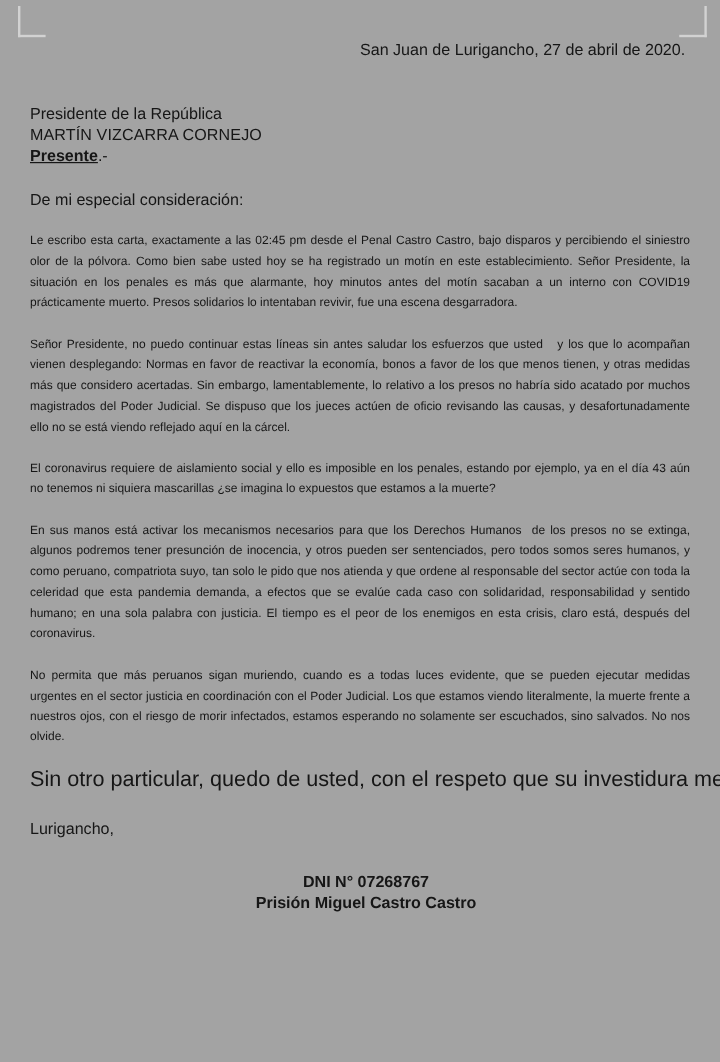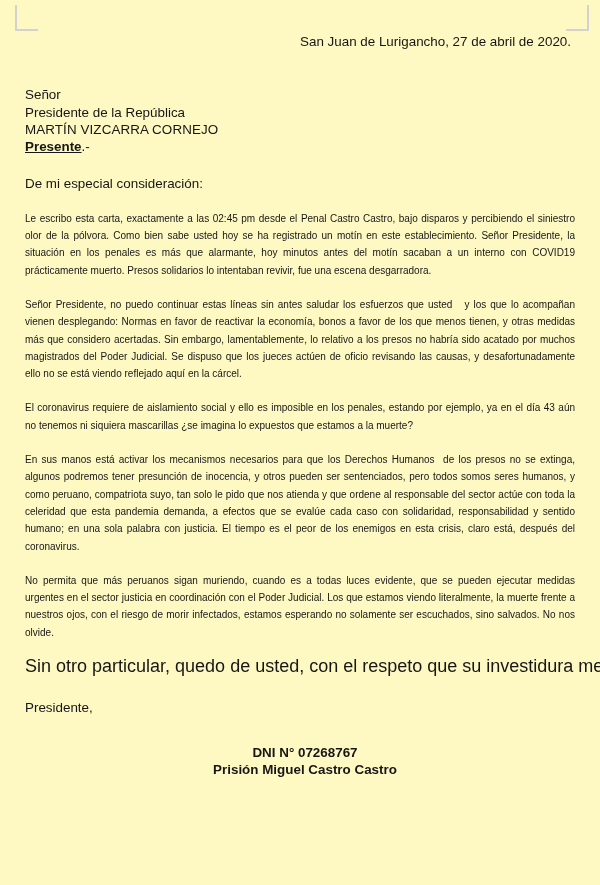--- a/index.html
+++ b/index.html
@@ -5,21 +5,21 @@
 <style>
   html, body {
     margin: 0;
     padding: 0;
     background: #ffffff;
   }
   .page {
     position: relative;
     width: 600px;
     height: 885px;
-    background: #fef9c3;
+    background: #a3a3a3;
     overflow: hidden;
     font-family: "Liberation Sans", sans-serif;
     color: #161616;
     box-sizing: border-box;
   }
 
   
   .corner-mark {
     position: absolute;
     width: 21px;
@@ -121,41 +121,40 @@
 <div class="page">
 
   <div class="corner-mark top-left"></div>
   <div class="corner-mark top-right"></div>
 
   <div class="letter">
 
     <div class="date-line">San Juan de Lurigancho, 27 de abril de 2020.</div>
 
     <div class="addressee">
-      <div class="line">Señor</div>
       <div class="line">Presidente de la República</div>
       <div class="line bold">MARTÍN VIZCARRA CORNEJO</div>
       <div class="line"><span class="underline">Presente</span><span>.-</span></div>
     </div>
 
     <div class="salutation">De mi especial consideración:</div>
 
     <div class="para">Le escribo esta carta, exactamente a las 02:45 pm desde el Penal Castro Castro, bajo disparos y percibiendo el siniestro olor de la pólvora. Como bien sabe usted hoy se ha registrado un motín en este establecimiento. Señor Presidente, la situación en los penales es más que alarmante, hoy minutos antes del motín sacaban a un interno con COVID19 prácticamente muerto. Presos solidarios lo intentaban revivir, fue una escena desgarradora.</div>
 
     <div class="para">Señor Presidente, no puedo continuar estas líneas sin antes saludar los esfuerzos que usted   y los que lo acompañan vienen desplegando: Normas en favor de reactivar la economía, bonos a favor de los que menos tienen, y otras medidas más que considero acertadas. Sin embargo, lamentablemente, lo relativo a los presos no habría sido acatado por muchos magistrados del Poder Judicial. Se dispuso que los jueces actúen de oficio revisando las causas, y desafortunadamente ello no se está viendo reflejado aquí en la cárcel.</div>
 
     <div class="para">El coronavirus requiere de aislamiento social y ello es imposible en los penales, estando por ejemplo, ya en el día 43 aún no tenemos ni siquiera mascarillas ¿se imagina lo expuestos que estamos a la muerte?</div>
 
     <div class="para">En sus manos está activar los mecanismos necesarios para que los Derechos Humanos  de los presos no se extinga, algunos podremos tener presunción de inocencia, y otros pueden ser sentenciados, pero todos somos seres humanos, y como peruano, compatriota suyo, tan solo le pido que nos atienda y que ordene al responsable del sector actúe con toda la celeridad que esta pandemia demanda, a efectos que se evalúe cada caso con solidaridad, responsabilidad y sentido humano; en una sola palabra con justicia. El tiempo es el peor de los enemigos en esta crisis, claro está, después del coronavirus.</div>
 
     <div class="para">No permita que más peruanos sigan muriendo, cuando es a todas luces evidente, que se pueden ejecutar medidas urgentes en el sector justicia en coordinación con el Poder Judicial. Los que estamos viendo literalmente, la muerte frente a nuestros ojos, con el riesgo de morir infectados, estamos esperando no solamente ser escuchados, sino salvados. No nos olvide.</div>
 
     <div class="closing">Sin otro particular, quedo de usted, con el respeto que su investidura merece.</div>
 
-    <div class="sign-off">Presidente,</div>
+    <div class="sign-off">Lurigancho,</div>
 
     <div class="signature-block">
       <div class="sig-line">DNI N° 07268767</div>
       <div class="sig-line">Prisión Miguel Castro Castro</div>
     </div>
 
   </div>
 </div>
 
 </body></html>

